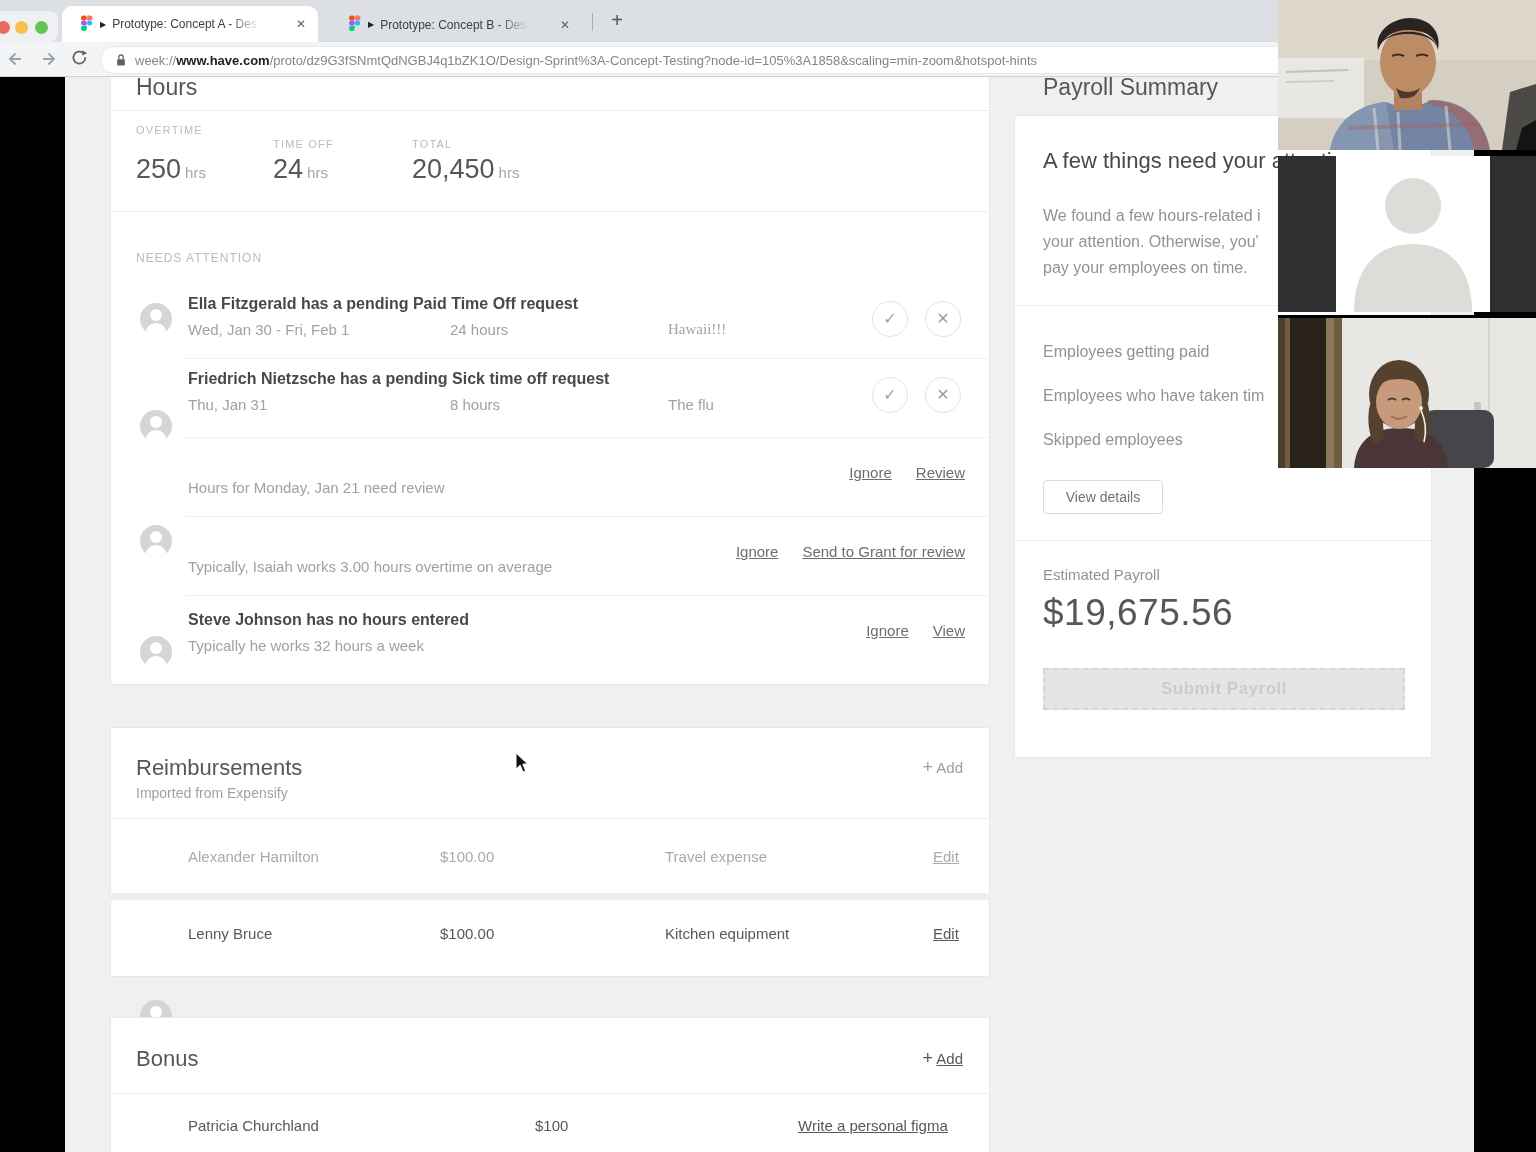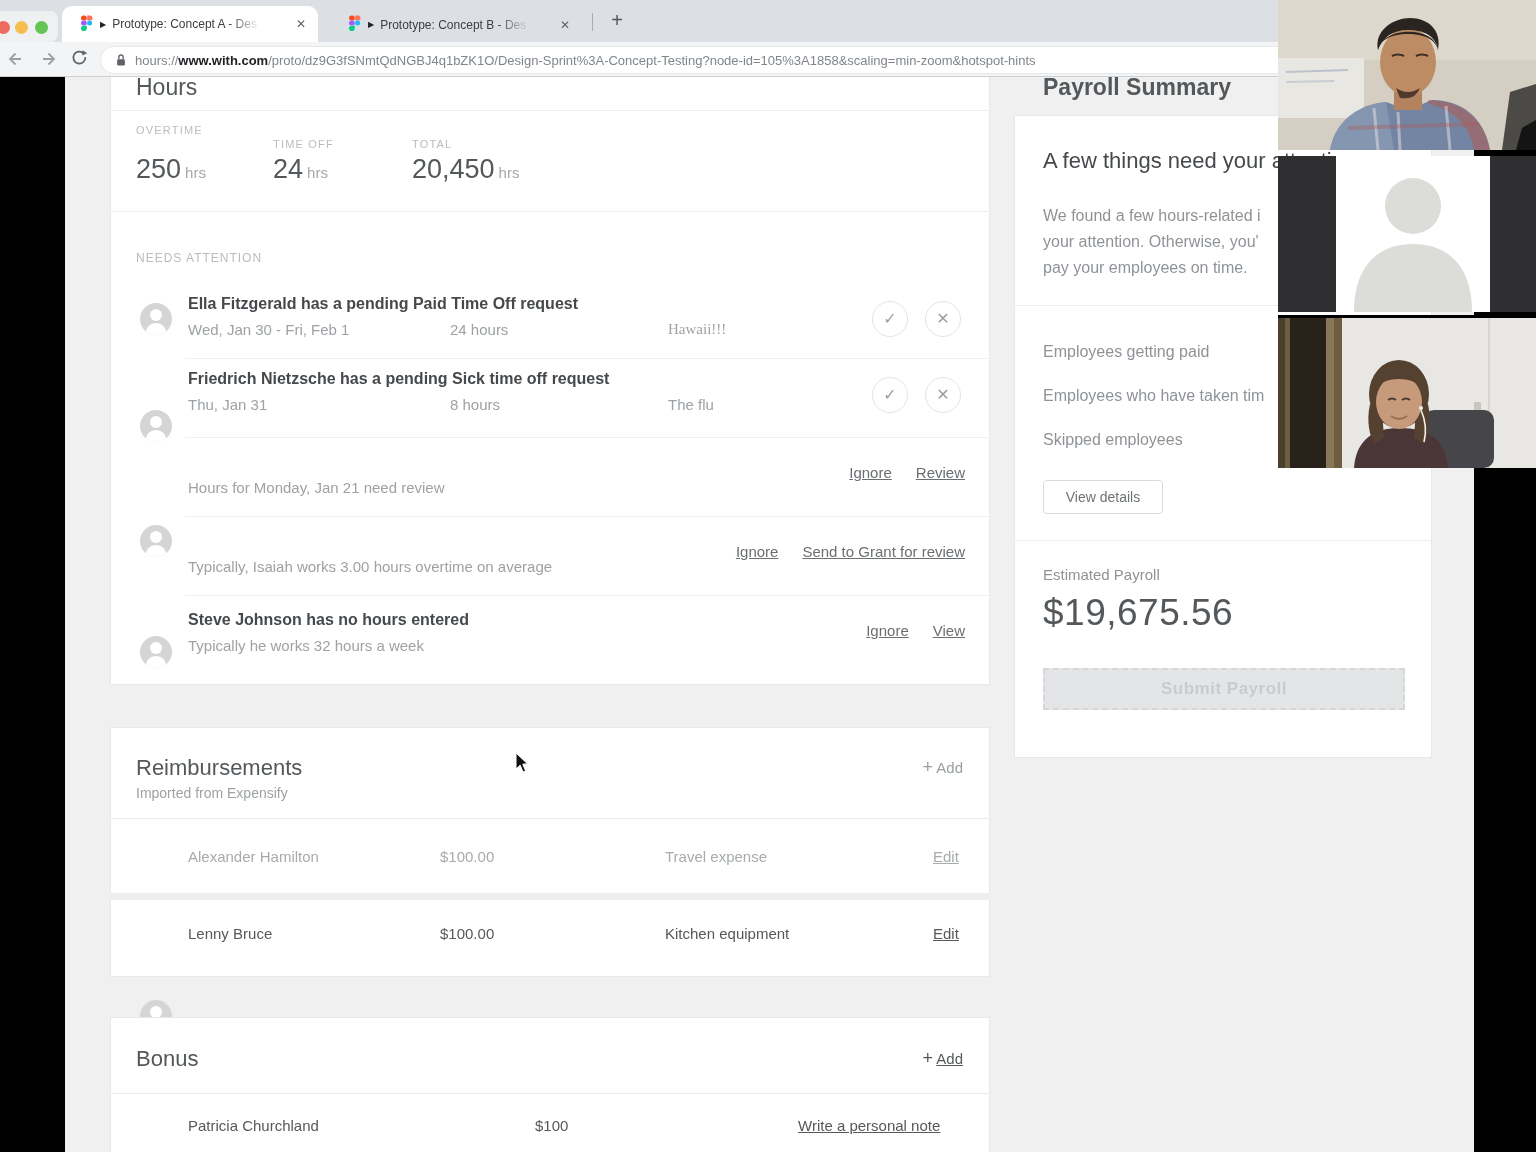--- a/index.html
+++ b/index.html
@@ -124,21 +124,21 @@
       </svg>
       <svg class="navic" style="left:70px;" viewBox="0 0 20 20">
         <path d="M15.3 8.2 A6 6 0 1 1 13.6 4.4" fill="none" stroke="#5f6368" stroke-width="1.8"></path>
         <polygon points="12.6,1.2 17.2,4.2 12.2,6.4" fill="#5f6368"></polygon>
       </svg>
       <div class="urlpill">
         <svg width="12" height="14" viewBox="0 0 14 16" style="margin:0 8px 0 14px;flex:0 0 auto;">
           <rect x="2.5" y="7" width="9" height="7.5" rx="1.4" fill="#5f6368"></rect>
           <path d="M4.5 7 V4.6 a2.5 2.5 0 0 1 5 0 V7" fill="none" stroke="#5f6368" stroke-width="1.6"></path>
         </svg>
-        <span class="urltext"><span class="u-scheme">hours://</span><span class="u-host">www.with.com</span><span class="u-path">/proto/dz9G3fSNmtQdNGBJ4q1bZK1O/Design-Sprint%3A-Concept-Testing?node-id=105%3A1858&amp;scaling=min-zoom&amp;hotspot-hints</span></span>
+        <span class="urltext"><span class="u-scheme">week://</span><span class="u-host">www.have.com</span><span class="u-path">/proto/dz9G3fSNmtQdNGBJ4q1bZK1O/Design-Sprint%3A-Concept-Testing?node-id=105%3A1858&amp;scaling=min-zoom&amp;hotspot-hints</span></span>
       </div>
     </div>
   </div>
 
   <div class="viewport">
 
     <div class="card" style="left:45px;top:-16px;width:880px;height:625px;"></div>
     <div class="abs h1" style="left:71px;top:-2px;">Hours</div>
     <div class="hline" style="left:45px;top:34px;width:880px;"></div>
 
@@ -205,23 +205,23 @@
     <div class="abs cellcat dark-row" style="left:600px;top:849px;">Kitchen equipment</div>
     <div class="abs editlnk dark-row" style="left:868px;top:849px;">Edit</div>
 
     <div class="card" style="left:45px;top:941px;width:880px;height:170px;"></div>
     <div class="abs h2" style="left:71px;top:970px;">Bonus</div>
     <div class="abs addrow" style="left:700px;top:972px;width:198px;color:#55595c;"><span style="font-size:18px;">+</span> <span style="text-decoration:underline;">Add</span></div>
     <div class="hline" style="left:45px;top:1017px;width:880px;"></div>
 
     <div class="abs cellname dark-row" style="left:123px;top:1041px;">Patricia Churchland</div>
     <div class="abs cellamt dark-row" style="left:470px;top:1041px;">$100</div>
-    <div class="abs editlnk dark-row" style="left:733px;top:1041px;">Write a personal note</div>
-
-    <div class="abs h1" style="left:978px;top:-2px;font-weight:bold;">Payroll Summary</div>
+    <div class="abs editlnk dark-row" style="left:733px;top:1041px;">Write a personal figma</div>
+
+    <div class="abs h1" style="left:978px;top:-2px;">Payroll Summary</div>
     <div class="card" style="left:949px;top:39px;width:418px;height:643px;"></div>
     <div class="abs h2" style="left:978px;top:72px;color:#46494c;">A few things need your attention</div>
     <div class="abs pstext" style="left:978px;top:127px;">
       <div>We found a few hours-related i</div>
       <div>your attention. Otherwise, you'</div>
       <div>pay your employees on time.</div>
     </div>
     <div class="hline" style="left:949px;top:229px;width:418px;"></div>
     <div class="abs psitems" style="left:978px;top:254px;">
       <div>Employees getting paid</div>

